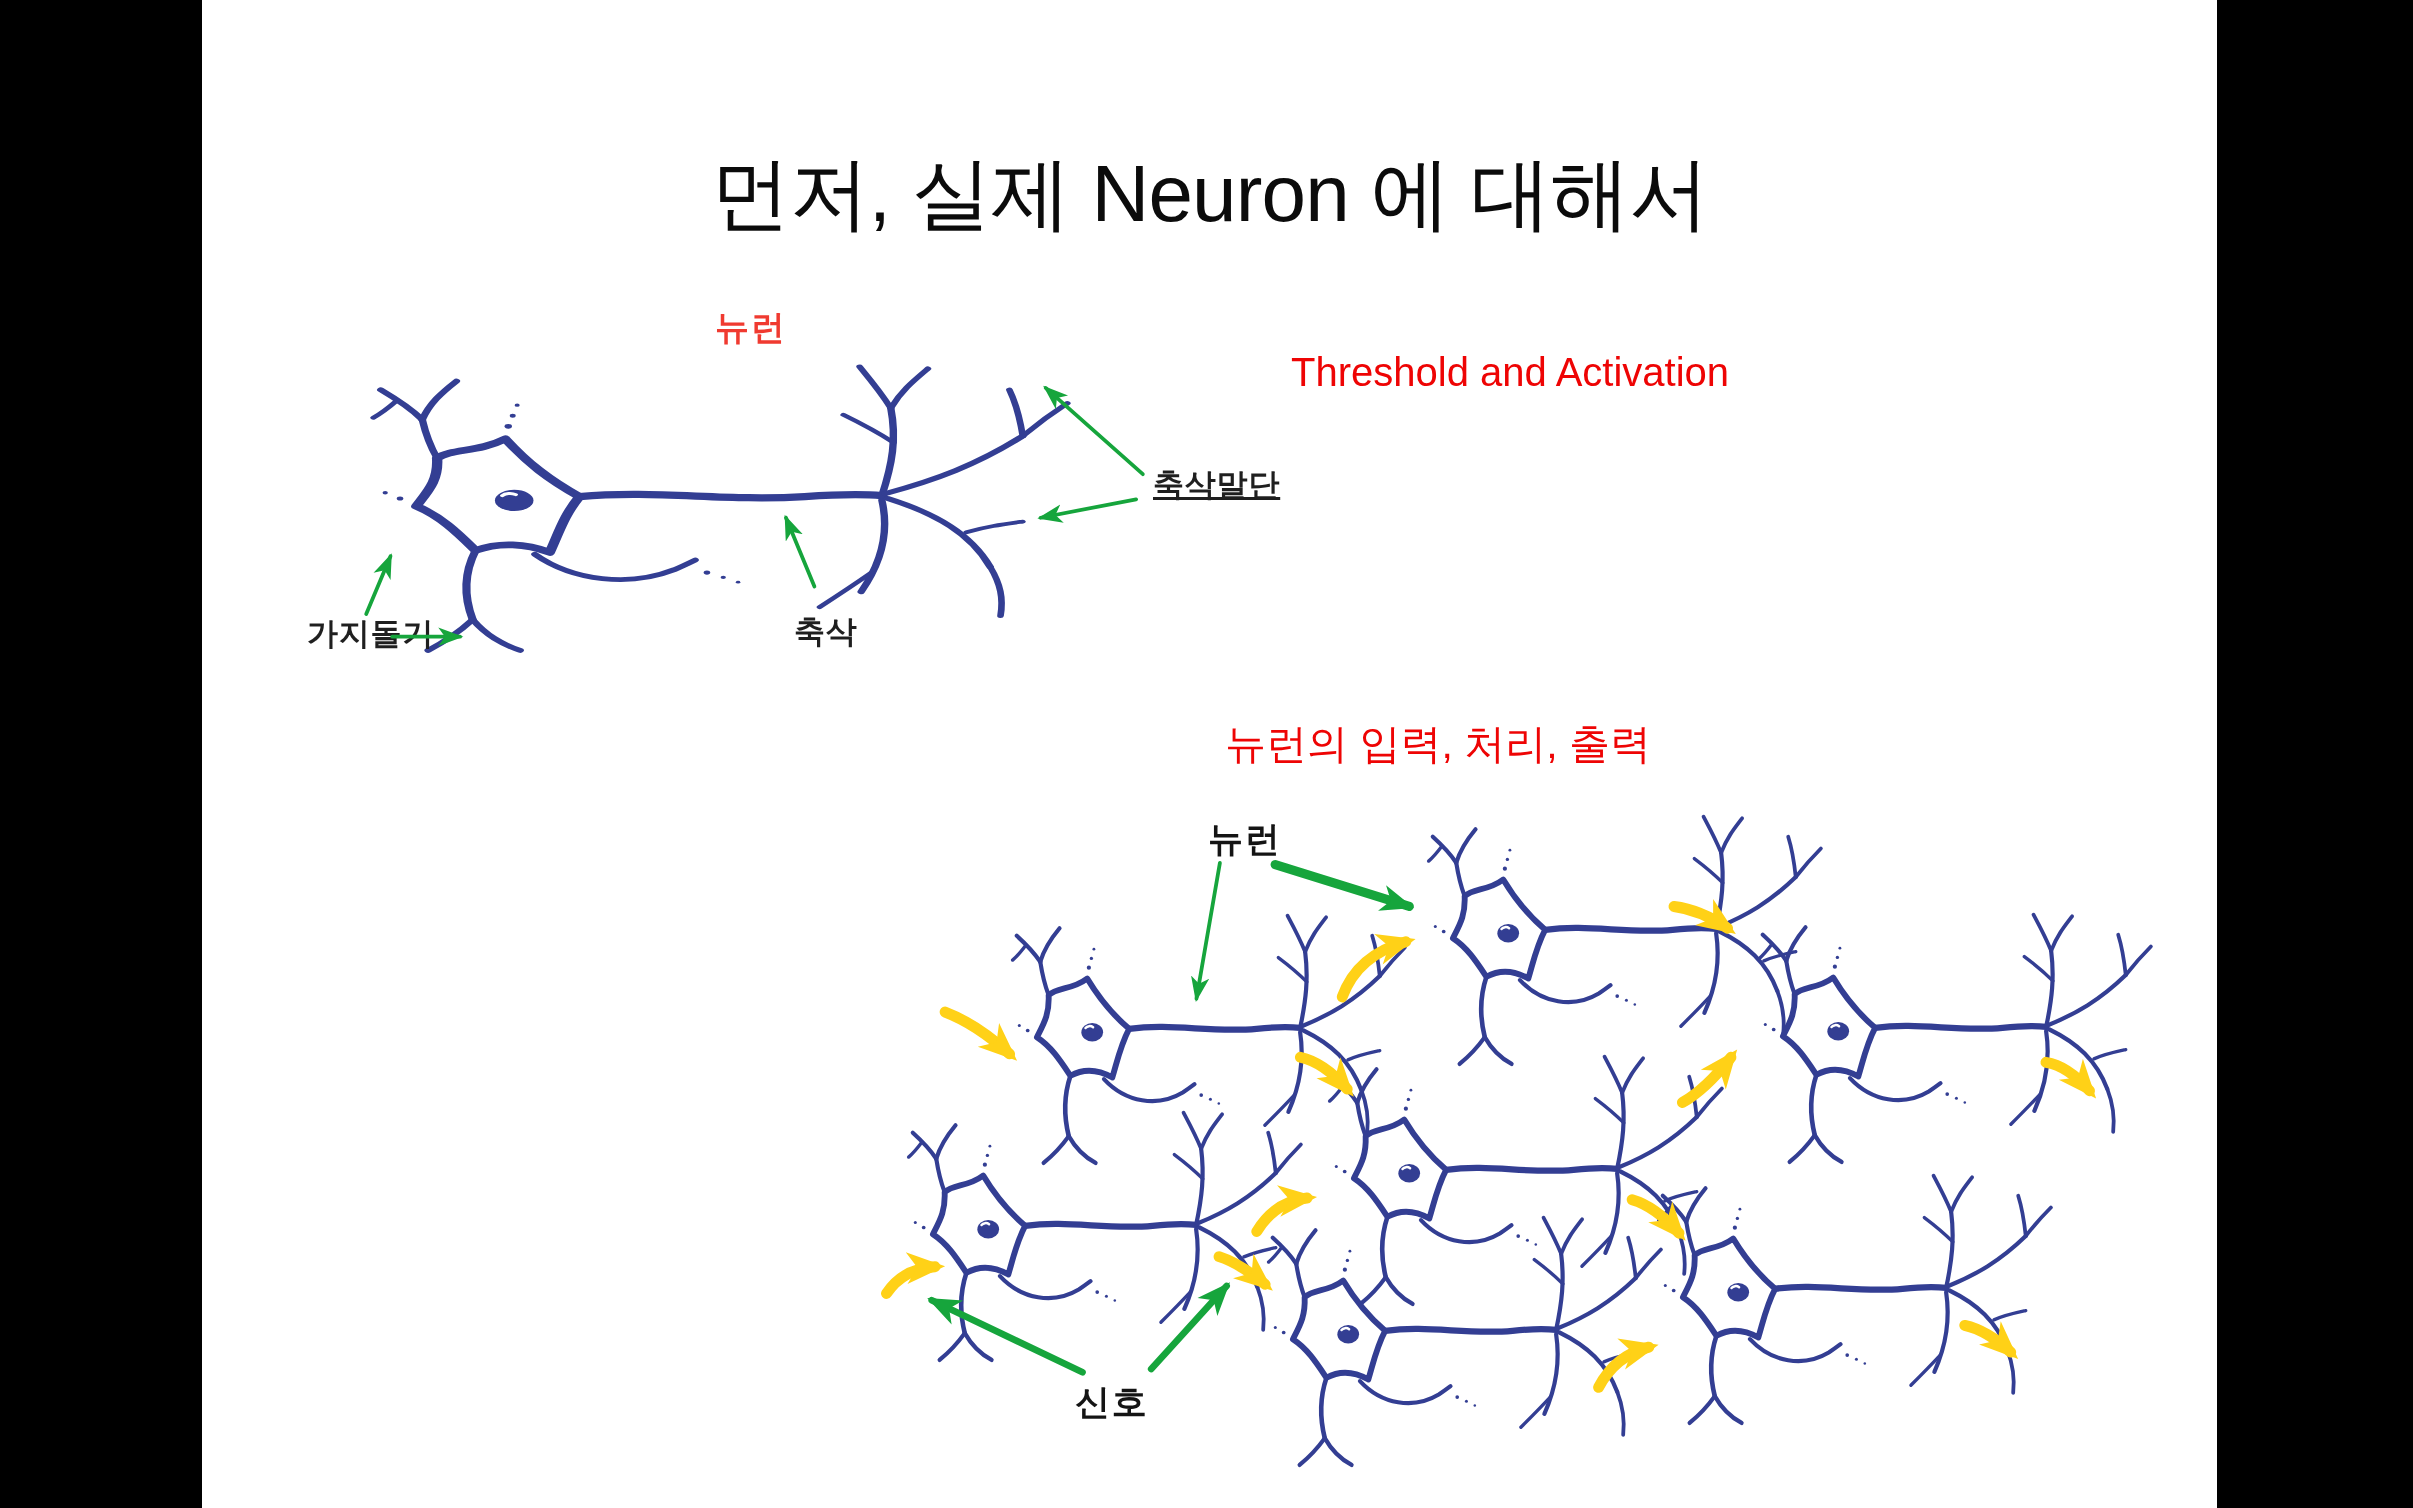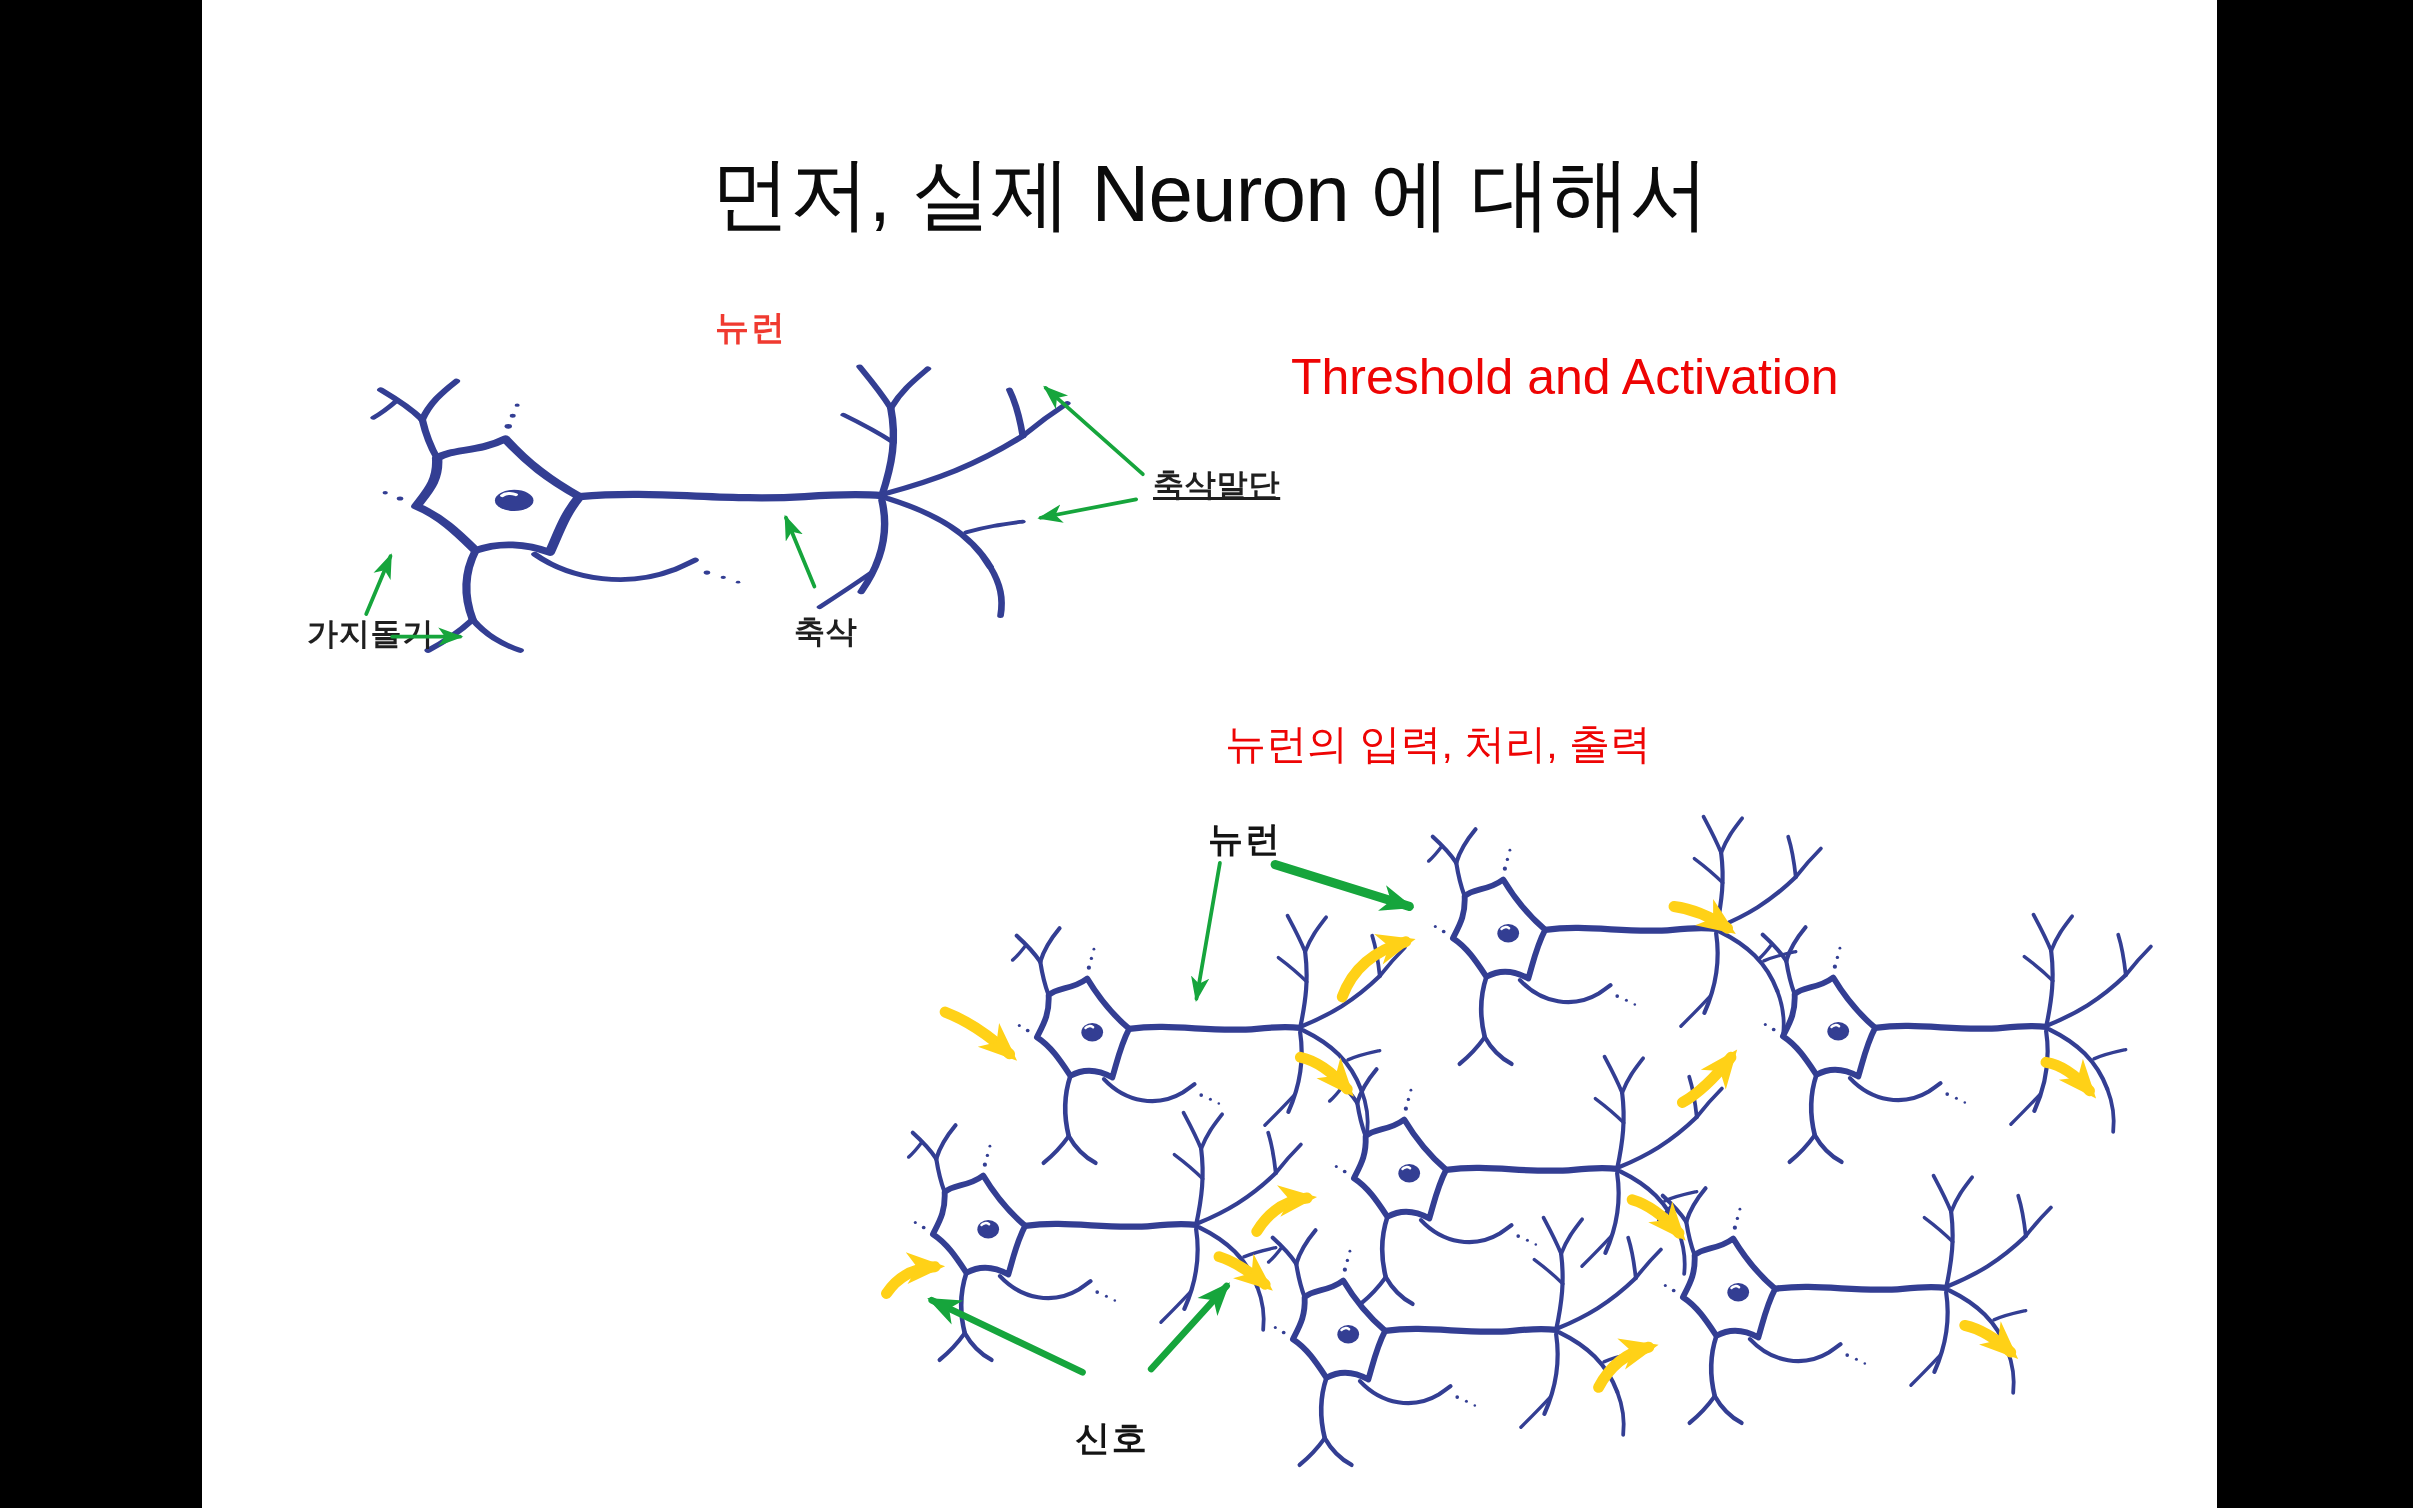--- a/index.html
+++ b/index.html
@@ -6,21 +6,21 @@
   .screen{position:relative;width:2413px;height:1508px;background:#ffffff;overflow:hidden;
           font-family:"Liberation Sans", sans-serif;}
   .bar{position:absolute;top:0;height:1508px;background:var(--letterbox,#000);}
   .bar.left{left:0;width:202px;}
   .bar.right{left:2217px;width:197px;}
   .title{position:absolute;left:202px;top:141px;width:2015px;text-align:center;
          font-size:80px;font-weight:400;color:#0b0b0b;letter-spacing:-0.8px;white-space:nowrap;}
   .lbl{position:absolute;line-height:1;white-space:nowrap;}
   .lbl.kr-black{color:#1f1f1f;font-size:31px;font-weight:600;letter-spacing:0.8px;}
   .caption-red{color:var(--caption_red);font-size:34px;font-weight:600;letter-spacing:1.7px;}
-  .note-red{color:var(--accent_red);font-size:50px;font-weight:400;}
+  .note-red{color:var(--accent_red);font-size:40px;font-weight:400;}
   .net-caption{color:var(--accent_red);font-size:41px;font-weight:400;letter-spacing:0px;}
   .net-lbl{color:#141414;font-size:35px;font-weight:600;letter-spacing:1.7px;}
   svg.fig{position:absolute;overflow:visible;}
   .neuron-fig{color:var(--neuron_ink,#333e93);}
   .overlay{position:absolute;left:0;top:0;pointer-events:none;}
   .ypath{stroke:var(--signal_arrow);stroke-width:13;fill:none;stroke-linecap:round;}
   .gthin{stroke:var(--label_arrow);stroke-width:4.5;fill:none;stroke-linecap:round;}
   .gmed{stroke:var(--label_arrow);stroke-width:8;fill:none;stroke-linecap:round;}
   .gthick{stroke:var(--label_arrow);stroke-width:11;fill:none;stroke-linecap:round;}
 </style>
@@ -82,21 +82,21 @@
   </svg>
 
   <div class="lbl caption-red" style="left:715px;top:310px;">뉴런</div>
   <div class="lbl kr-black" style="left:261px;top:618px;margin-left:46px;">가지돌기</div>
   <div class="lbl kr-black" style="left:794px;top:616px;">축삭</div>
   <div class="lbl kr-black" style="left:1153px;top:469px;text-decoration:underline;">축삭말단</div>
   <div class="lbl note-red" style="left:1291px;top:352px;">Threshold and Activation</div>
 
   <div class="lbl net-caption" style="left:1225px;top:724px;">뉴런의 입력, 처리, 출력</div>
   <div class="lbl net-lbl" style="left:1208px;top:821px;">뉴런</div>
-  <div class="lbl net-lbl" style="left:1075px;top:1420px;">신호</div>
+  <div class="lbl net-lbl" style="left:1075px;top:1384px;">신호</div>
 
   <svg class="fig neuron-fig" style="left:1005px;top:888px;" width="436" height="285" viewBox="0 0 520 340">
       <use href="#neuron-shape"></use>
     </svg>
   <svg class="fig neuron-fig" style="left:1421px;top:789px;" width="436" height="285" viewBox="0 0 520 340">
       <use href="#neuron-shape"></use>
     </svg>
   <svg class="fig neuron-fig" style="left:1751px;top:887px;" width="436" height="285" viewBox="0 0 520 340">
       <use href="#neuron-shape"></use>
     </svg>

